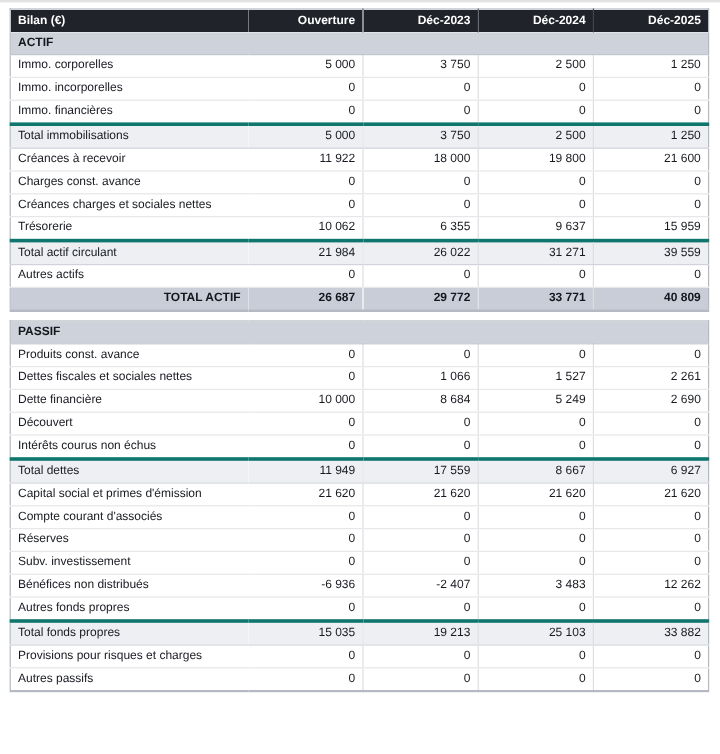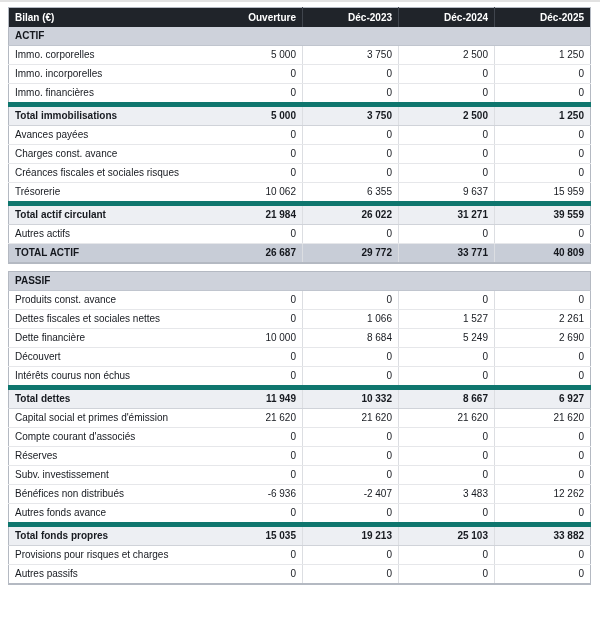--- a/index.html
+++ b/index.html
@@ -53,30 +53,31 @@
     border-bottom: 1px solid #c0c5ce;
     color: #14171d;
     margin-left: 28px;
   }
   tr.normal td {
     background: #ffffff;
     border-bottom: 1px solid #e6e7ea;
   }
   tr.subtotal td {
     background: #edeff3;
-    font-weight: 700;
-    border-top: 5px solid #0f766e;
+    font-weight: 400;
+    border-top: 3px solid #0f766e;
     border-bottom: 1px solid #d0d3d9;
     margin-left: 20px;
   }
   tr.grandtotal td {
     background: #c8cdd7;
     font-weight: 700;
     border-top: 1px solid #aeb4bf;
     color: #14171d;
+    text-align: right;
   }
   .gap { height: 7px; }
 </style>
 </head>
 <body>
 
 <div class="topline"></div>
 
 <div class="wrap">
 
@@ -123,35 +124,35 @@
           <td class="num sep">0</td>
         </tr>
         <tr class="subtotal">
           <td class="label">Total immobilisations</td>
           <td class="num">5 000</td>
           <td class="num sep">3 750</td>
           <td class="num sep">2 500</td>
           <td class="num sep">1 250</td>
         </tr>
         <tr class="normal">
-          <td class="label">Avances payées</td>
-          <td class="num">0</td>
-          <td class="num sep">0</td>
-          <td class="num sep">0</td>
-          <td class="num sep">0</td>
+          <td class="label">Créances à recevoir</td>
+          <td class="num">11 922</td>
+          <td class="num sep">18 000</td>
+          <td class="num sep">19 800</td>
+          <td class="num sep">21 600</td>
         </tr>
         <tr class="normal">
           <td class="label">Charges const. avance</td>
           <td class="num">0</td>
           <td class="num sep">0</td>
           <td class="num sep">0</td>
           <td class="num sep">0</td>
         </tr>
         <tr class="normal">
-          <td class="label">Créances fiscales et sociales risques</td>
+          <td class="label">Créances charges et sociales nettes</td>
           <td class="num">0</td>
           <td class="num sep">0</td>
           <td class="num sep">0</td>
           <td class="num sep">0</td>
         </tr>
         <tr class="normal">
           <td class="label">Trésorerie</td>
           <td class="num">10 062</td>
           <td class="num sep">6 355</td>
           <td class="num sep">9 637</td>
@@ -226,21 +227,21 @@
         <tr class="normal">
           <td class="label">Intérêts courus non échus</td>
           <td class="num">0</td>
           <td class="num sep">0</td>
           <td class="num sep">0</td>
           <td class="num sep">0</td>
         </tr>
         <tr class="subtotal">
           <td class="label">Total dettes</td>
           <td class="num">11 949</td>
-          <td class="num sep">10 332</td>
+          <td class="num sep">17 559</td>
           <td class="num sep">8 667</td>
           <td class="num sep">6 927</td>
         </tr>
         <tr class="normal">
           <td class="label">Capital social et primes d'émission</td>
           <td class="num">21 620</td>
           <td class="num sep">21 620</td>
           <td class="num sep">21 620</td>
           <td class="num sep">21 620</td>
         </tr>
@@ -266,21 +267,21 @@
           <td class="num sep">0</td>
         </tr>
         <tr class="normal">
           <td class="label">Bénéfices non distribués</td>
           <td class="num">-6 936</td>
           <td class="num sep">-2 407</td>
           <td class="num sep">3 483</td>
           <td class="num sep">12 262</td>
         </tr>
         <tr class="normal">
-          <td class="label">Autres fonds avance</td>
+          <td class="label">Autres fonds propres</td>
           <td class="num">0</td>
           <td class="num sep">0</td>
           <td class="num sep">0</td>
           <td class="num sep">0</td>
         </tr>
         <tr class="subtotal">
           <td class="label">Total fonds propres</td>
           <td class="num">15 035</td>
           <td class="num sep">19 213</td>
           <td class="num sep">25 103</td>

